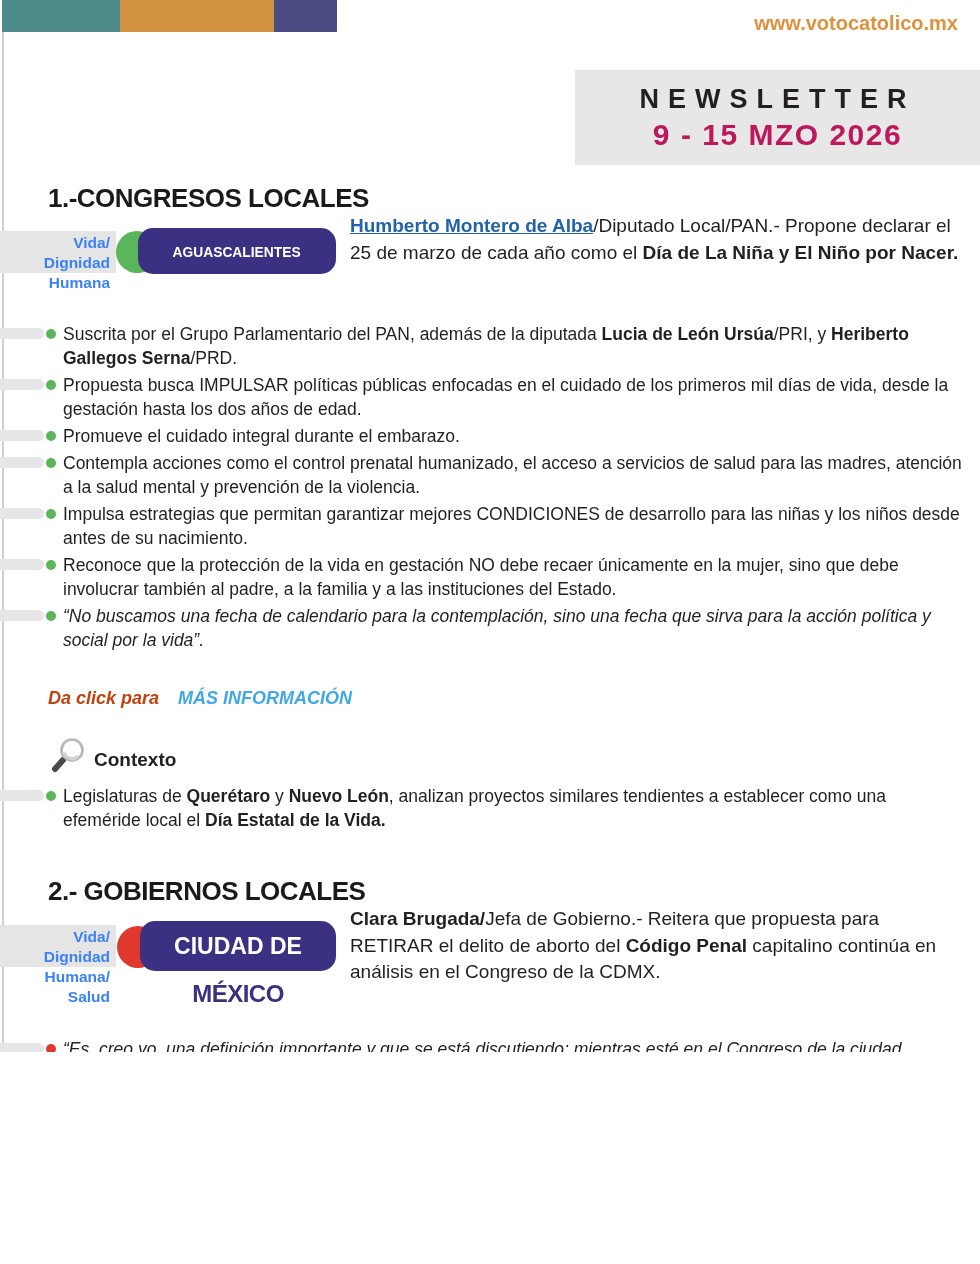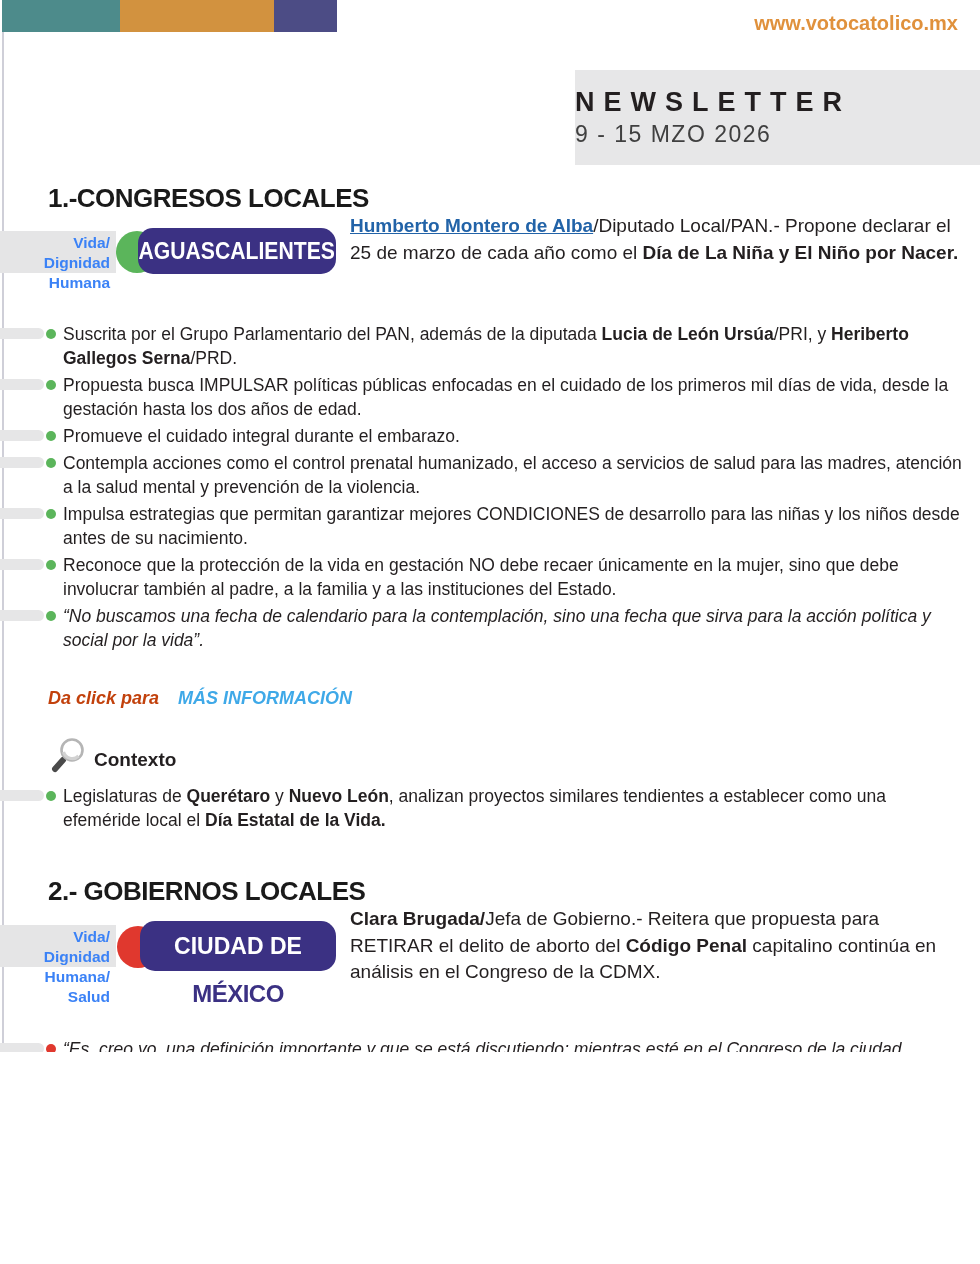--- a/index.html
+++ b/index.html
@@ -10,41 +10,41 @@
   
   .bars{position:absolute;left:2px;top:0;height:32px;display:flex;}
   .bar{height:32px;}
   .bar-teal{width:118px;background:#4d8b8b;}
   .bar-orange{width:154px;background:#d2923f;}
   .bar-purple{width:63px;background:#4c4c85;}
 
   .site-url{position:absolute;top:12px;right:22px;font-size:20px;font-weight:700;color:#e0913c;cursor:pointer;}
 
   .nl-box{position:absolute;left:575px;top:70px;width:405px;height:95px;background:#e7e7e8;
-          display:flex;flex-direction:column;align-items:flex-start;justify-content:center;}
+          display:flex;flex-direction:column;align-items:center;justify-content:center;}
   .nl-title{font-size:27px;font-weight:700;letter-spacing:9px;color:#231f20;white-space:nowrap;}
-  .nl-date{font-size:23px;letter-spacing:1.5px;margin-top:3px;color:#404040;}
+  .nl-date{font-size:30px;letter-spacing:1.5px;margin-top:3px;color:#be185d;font-weight:bold;}
 
   .sec-heading{position:absolute;left:48px;font-size:26px;font-weight:800;letter-spacing:-0.5px;color:#1a1a1a;white-space:nowrap;}
   #s1-heading{top:183px;}
   #s2-heading{top:876px;}
 
   
   .cat-strip{position:absolute;left:0;width:116px;height:42px;background:#e5e5e6;}
   .cat-lines{position:absolute;left:0;width:110px;text-align:right;font-weight:700;font-size:15.5px;line-height:20px;color:#3b82f6;}
   #s1-strip{top:231px;} #s1-lines{top:233px;}
   #s2-strip{top:925px;} #s2-lines{top:927px;}
 
   .big-dot{position:absolute;width:42px;height:42px;border-radius:50%;}
   #s1-bigdot{left:116px;top:231px;background:#5bb55b;}
   #s2-bigdot{left:117px;top:926px;background:#e0382e;}
 
   .pill{position:absolute;background:#3b3183;border-radius:15px;color:#fff;
         display:flex;align-items:center;justify-content:center;font-weight:700;white-space:nowrap;}
-  #s1-pill{left:138px;top:228px;width:198px;height:46px;font-size:23px;}
+  #s1-pill{left:138px;top:228px;width:198px;height:46px;font-size:15px;}
   #s1-pill .squeeze{transform:scaleX(0.92);}
   #s2-pill{left:140px;top:921px;width:196px;height:50px;font-size:23px;}
   .pill-sub{position:absolute;left:140px;top:980px;width:196px;text-align:center;
             color:#3b3183;font-weight:800;font-size:24px;letter-spacing:-0.5px;}
 
   .intro{position:absolute;font-size:19px;line-height:26.5px;color:#231f20;}
   #s1-intro{left:350px;top:213px;width:622px;}
   #s2-intro{left:350px;top:906px;width:592px;}
 
   .seg-bold{font-weight:700;}

